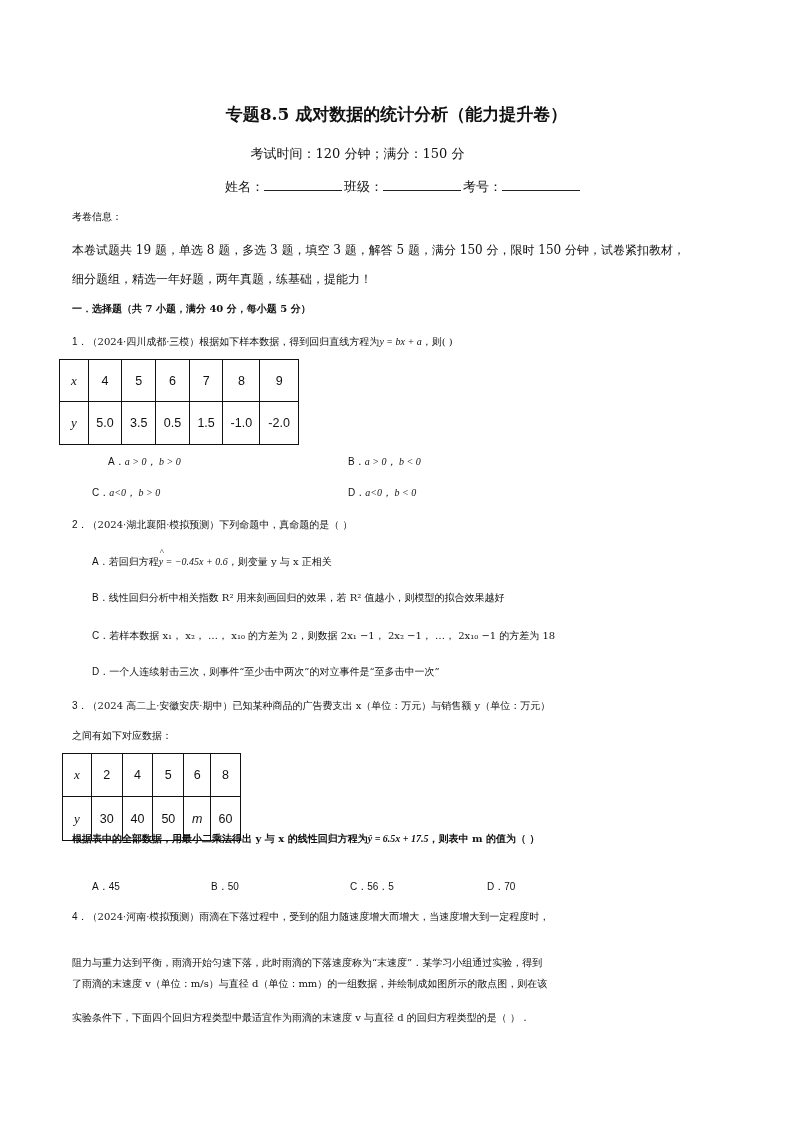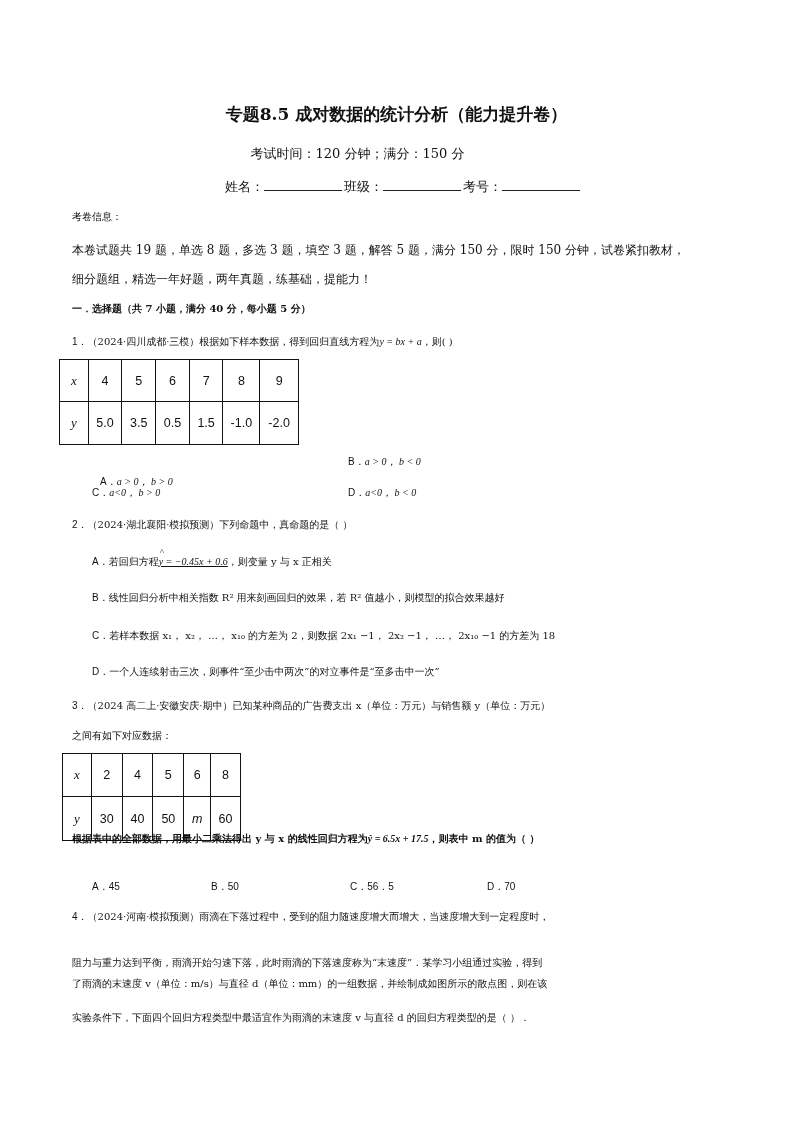--- a/index.html
+++ b/index.html
@@ -11,21 +11,21 @@
   .t13 { font-size: 10px; }
   .t12 { font-size: 12px; }
   .sans { font-family: "Liberation Sans", "DejaVu Sans", sans-serif; }
   .bold { font-weight: bold; }
   .blank { display: inline-block; width: 78px; border-bottom: 1px solid #222; height: 12px; vertical-align: baseline; margin-right: 2px; }
   table.dt { position: absolute; border-collapse: collapse; }
   table.dt td { border: 1.4px solid #111; text-align: center; vertical-align: middle; padding: 0;
                 font-family: "Liberation Sans", sans-serif; font-size: 12.5px; }
   table.dt td.var { font-family: "Liberation Serif", serif; font-style: italic; font-size: 13px; }
   .math { font-family: "Liberation Serif", serif; font-style: italic; }
-  .hat { position: relative; display: inline-block; text-decoration: underline; }
+  .hat { position: relative; display: inline-block; }
   .hat::before { content: "^"; position: absolute; left: 1px; top: -9px; font-size: 9px; font-style: normal; }
 </style>
 </head>
 <body>
 
 <div class="abs title">专题8.5  成对数据的统计分析（能力提升卷）</div>
 <div class="abs sub" style="top:145px;">考试时间：120 分钟；满分：150 分</div>
 <div class="abs sub" style="top:178px;padding-left:46px;">
   <span>姓名：</span><span class="blank"></span><span>班级：</span><span class="blank"></span><span>考号：</span><span class="blank"></span>
 </div>
@@ -56,21 +56,21 @@
     <td>5.0</td>
     <td>3.5</td>
     <td>0.5</td>
     <td>1.5</td>
     <td>-1.0</td>
     <td>-2.0</td>
   </tr>
 </tbody>
   </table>
 
-<div class="abs t13" style="left:100px;top:455px;margin-top:20px;">
+<div class="abs t13" style="left:108px;top:455px;">
   <span class="sans">A．</span><span class="math">a &gt; 0， b &gt; 0</span>
 </div>
 <div class="abs t13" style="left:348px;top:455px;">
   <span class="sans">B．</span><span class="math">a &gt; 0， b &lt; 0</span>
 </div>
 <div class="abs t13" style="left:92px;top:486px;">
   <span class="sans">C．</span><span class="math">a&lt;0， b &gt; 0</span>
 </div>
 <div class="abs t13" style="left:348px;top:486px;">
   <span class="sans">D．</span><span class="math">a&lt;0， b &lt; 0</span>

